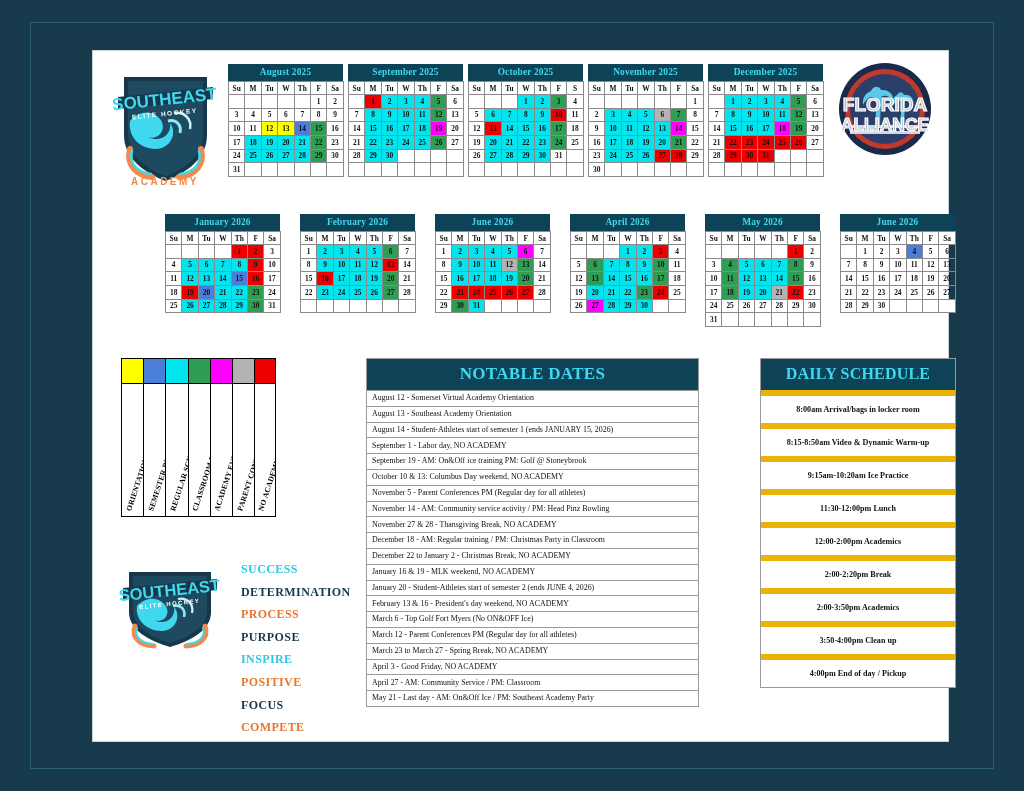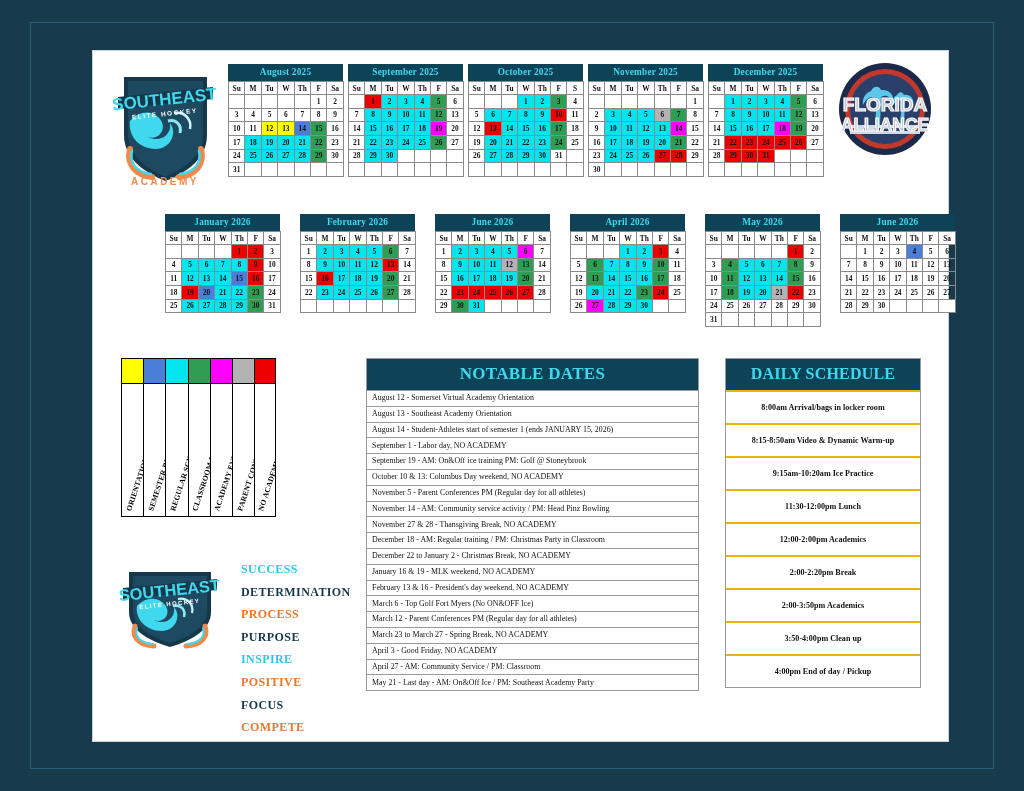--- a/index.html
+++ b/index.html
@@ -99,24 +99,24 @@
   }
   .notable { left:273px; top:307px; width:333px; }
   .notable .panel-head { font-size:17px; padding:5px 4px 6px; letter-spacing:.3px; }
   .notable .row {
     border-top:1px solid #9a9a9a;
     font-size:7.9px; font-weight:normal; color:#111;
     padding:3.25px 4px 3.25px 5px; line-height:1.05;
     font-family:"Liberation Serif", serif;
     white-space:nowrap; overflow:hidden;
   }
-  .daily { left:632px; top:307px; width:196px; }
+  .daily { left:667px; top:307px; width:196px; }
   .daily .panel-head { font-size:16px; padding:6px 0 7px; letter-spacing:.2px; }
   .daily .row {
-    border-top:2px solid #eab308;
+    border-top:6px solid #eab308;
     font-size:8.1px; font-weight:bold; color:#111;
     text-align:center; line-height:1.15;
     height:33px; display:flex; align-items:center; justify-content:center;
     font-family:"Liberation Serif", serif;
     padding:0 2px;
   }
 </style>
 </head>
 <body>
 
@@ -997,20 +997,21 @@
         <div class="row">August 14 - Student-Athletes start of semester 1 (ends JANUARY 15, 2026)</div>
         <div class="row">September 1 - Labor day, NO ACADEMY</div>
         <div class="row">September 19 - AM: On&amp;Off ice training PM: Golf @ Stoneybrook</div>
         <div class="row">October 10 &amp; 13: Columbus Day weekend, NO ACADEMY</div>
         <div class="row">November 5 -  Parent Conferences PM (Regular day for all athletes)</div>
         <div class="row">November 14 - AM: Community service activity / PM: Head Pinz Bowling</div>
         <div class="row">November 27 &amp; 28 - Thansgiving Break, NO ACADEMY</div>
         <div class="row">December 18 - AM: Regular training / PM: Christmas Party in Classroom</div>
         <div class="row">December 22 to January 2 - Christmas Break, NO ACADEMY</div>
         <div class="row">January 16 &amp; 19 - MLK weekend, NO ACADEMY</div>
+        <div class="row">January 20 - Student-Athletes start of semester 2 (ends JUNE 4, 2026)</div>
         <div class="row">February 13 &amp; 16 - President's day weekend, NO ACADEMY</div>
         <div class="row">March 6 - Top Golf Fort Myers (No ON&amp;OFF Ice)</div>
         <div class="row">March 12 - Parent Conferences PM (Regular day for all athletes)</div>
         <div class="row">March 23 to March 27 - Spring Break, NO ACADEMY</div>
         <div class="row">April 3 - Good Friday, NO ACADEMY</div>
         <div class="row">April 27 - AM: Community Service / PM: Classroom</div>
         <div class="row">May 21 - Last day - AM: On&amp;Off Ice / PM: Southeast Academy Party</div>
       </div>
   </div>
 

